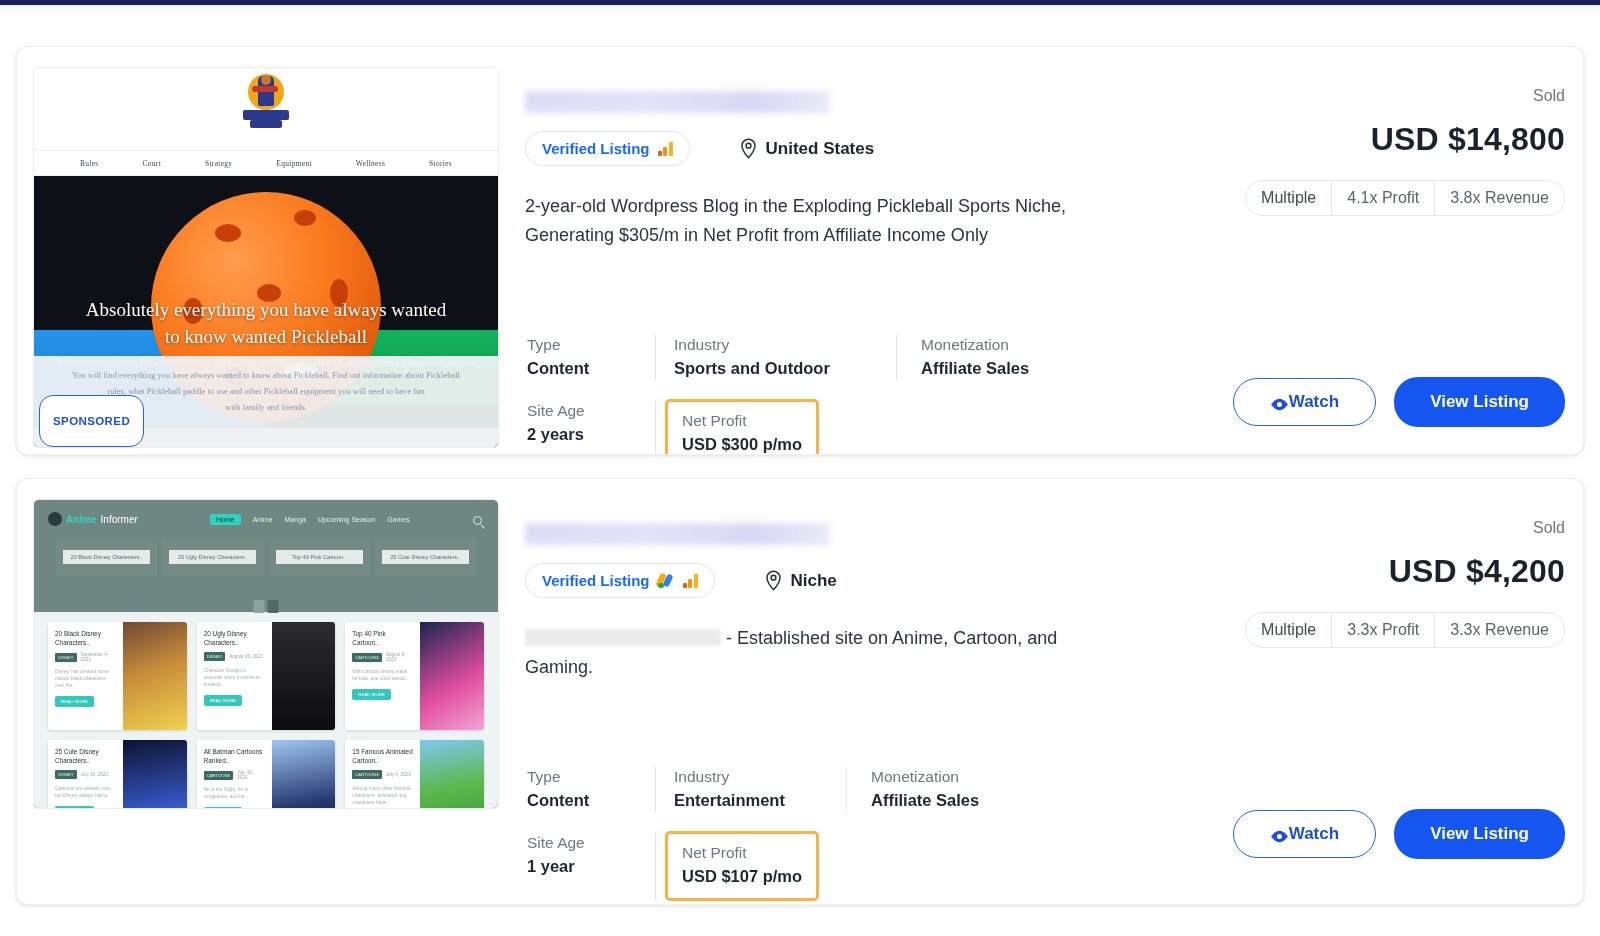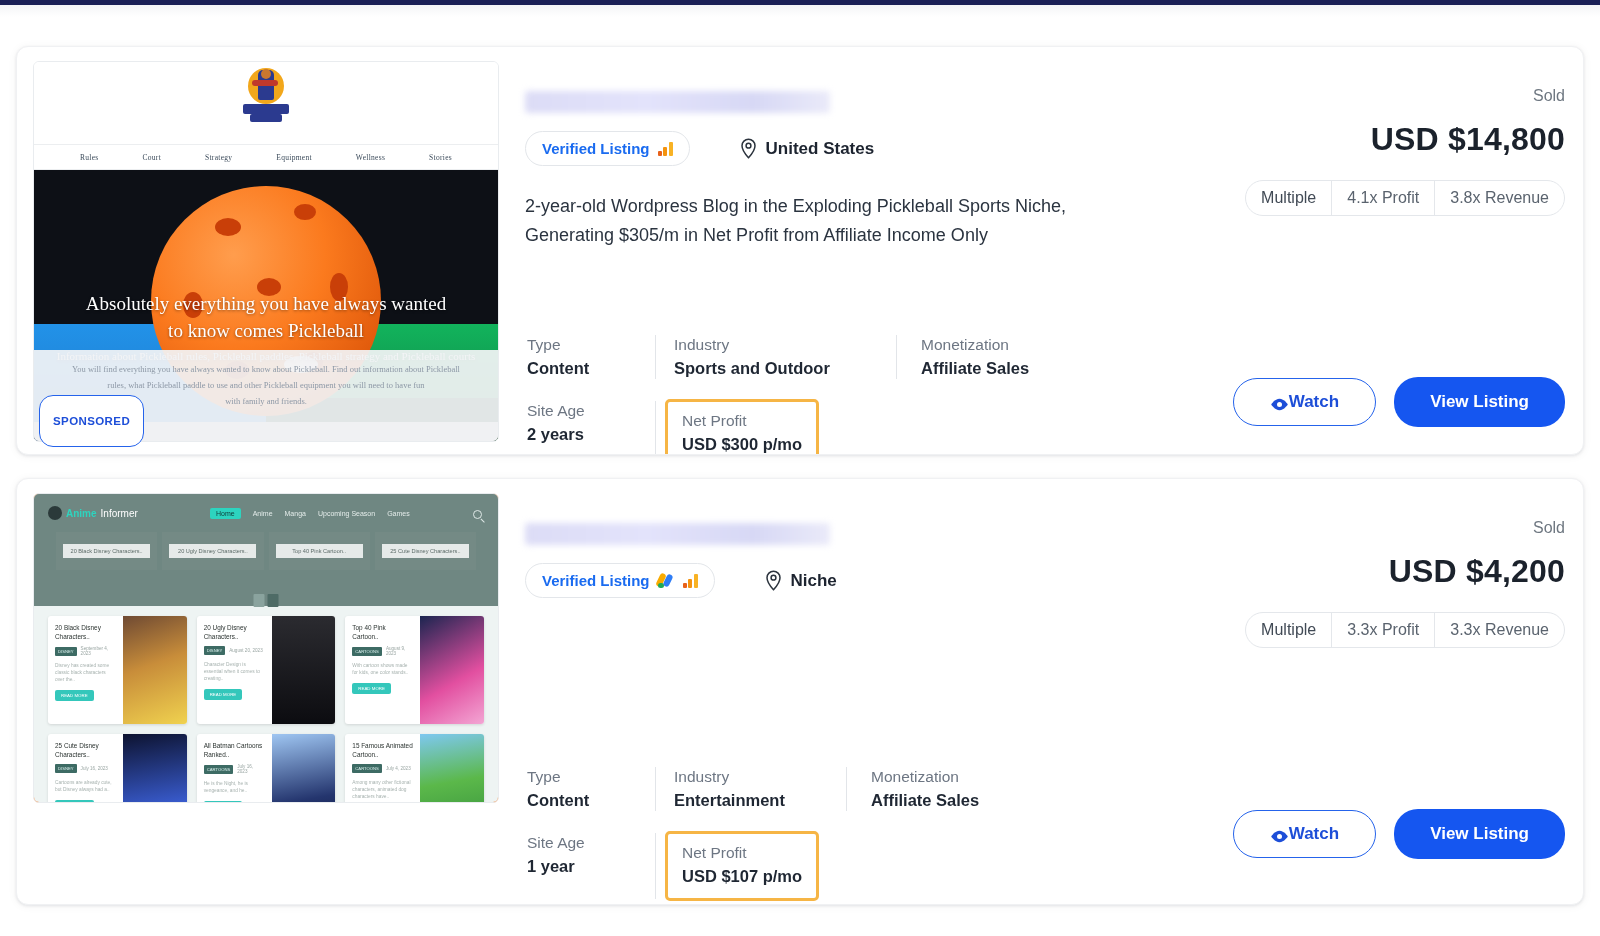--- a/index.html
+++ b/index.html
@@ -23,21 +23,21 @@
     box-shadow: 0 1px 3px rgba(16,24,40,.09), 0 1px 10px rgba(16,24,40,.05);
     border: 1px solid #f0f1f3;
     overflow: hidden;
   }
   #card-1 { top: 46px; height: 409px; }
   #card-2 { top: 478px; height: 427px; }
 
   .card-inner { position: relative; width: 100%; height: 100%; padding: 14px 18px 14px 16px; }
 
   
-  .thumb { position: absolute; left: 16px; top: 14px; width: 466px; border-radius: 6px;
+  .thumb { position: absolute; left: 16px; top: 20px; width: 466px; border-radius: 6px;
            overflow: hidden; border: 1px solid #e9ecef; background: #fff; }
   #thumb-1 { height: 381px; }
   #thumb-2 { height: 310px; background: #f97316; }
 
   
   .pb-head { height: 82px; background: #ffffff; position: relative; }
   .pb-logo { position: absolute; left: 50%; top: 6px; transform: translateX(-50%);
              width: 46px; height: 58px; }
   .pb-logo .ball { position: absolute; left: 5px; top: 0; width: 36px; height: 36px;
                    border-radius: 50%; background: #f2a71b; }
@@ -249,21 +249,21 @@
             <span class="hole" style="left:62%;top:8%;width:22px;height:16px;"></span>
             <span class="hole" style="left:14%;top:46%;width:20px;height:26px;"></span>
             <span class="hole" style="left:46%;top:40%;width:24px;height:18px;"></span>
             <span class="hole" style="left:78%;top:38%;width:18px;height:28px;"></span>
             <span class="hole" style="left:32%;top:76%;width:24px;height:18px;"></span>
             <span class="hole" style="left:66%;top:72%;width:20px;height:20px;"></span>
             <span class="shine"></span>
           </div>
           <h2>
             <span>Absolutely everything you have always wanted</span><br>
-            <span>to know comes Pickleball</span>
+            <span>to know wanted Pickleball</span>
           </h2>
           <p class="sub">Information about Pickleball rules, Pickleball paddles, Pickleball strategy and Pickleball courts</p>
           <div class="pb-foot">
             <div class="l1">You will find everything you have always wanted to know about Pickleball. Find out information about Pickleball</div>
             <div class="l2">rules, what Pickleball paddle to use and other Pickleball equipment you will need to have fun</div>
             <div class="l3">with family and friends.</div>
           </div>
         </div>
       </div>
 
@@ -489,20 +489,21 @@
             <span class="pin">
               <svg width="17" height="21" viewBox="0 0 17 21">
                 <path d="M8.5 1.2C4.9 1.2 2 4.1 2 7.7c0 4.9 6.5 12 6.5 12s6.5-7.1 6.5-12c0-3.6-2.9-6.5-6.5-6.5z" fill="none" stroke="#2b333d" stroke-width="1.5"></path>
                 <circle cx="8.5" cy="7.7" r="2.4" fill="none" stroke="#2b333d" stroke-width="1.5"></circle>
               </svg>
             </span>
             <span class="lt">Niche</span>
           </span>
         </div>
 
+        <div class="desc"><span class="inline-redact"></span> <span>- Established site on Anime, Cartoon, and Gaming.</span></div>
 
         <div class="specs">
           <div class="spec-line">
             <div class="spec" style="width:130px;padding-left:2px;">
               <div class="k">Type</div>
               <div class="v">Content</div>
             </div>
             <div class="vdiv"></div>
             <div class="spec" style="width:190px;padding-left:18px;">
               <div class="k">Industry</div>

